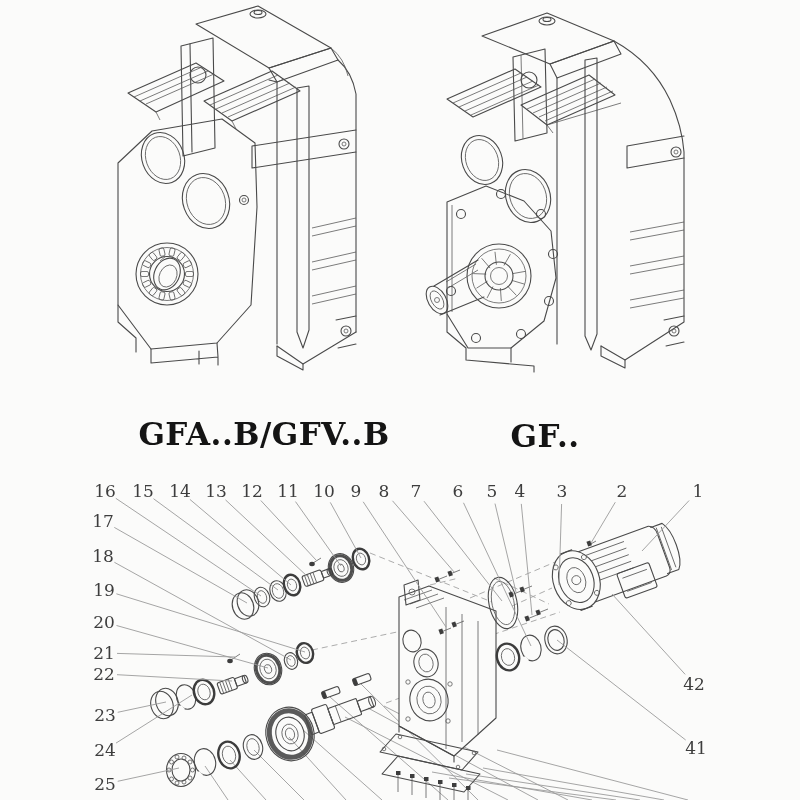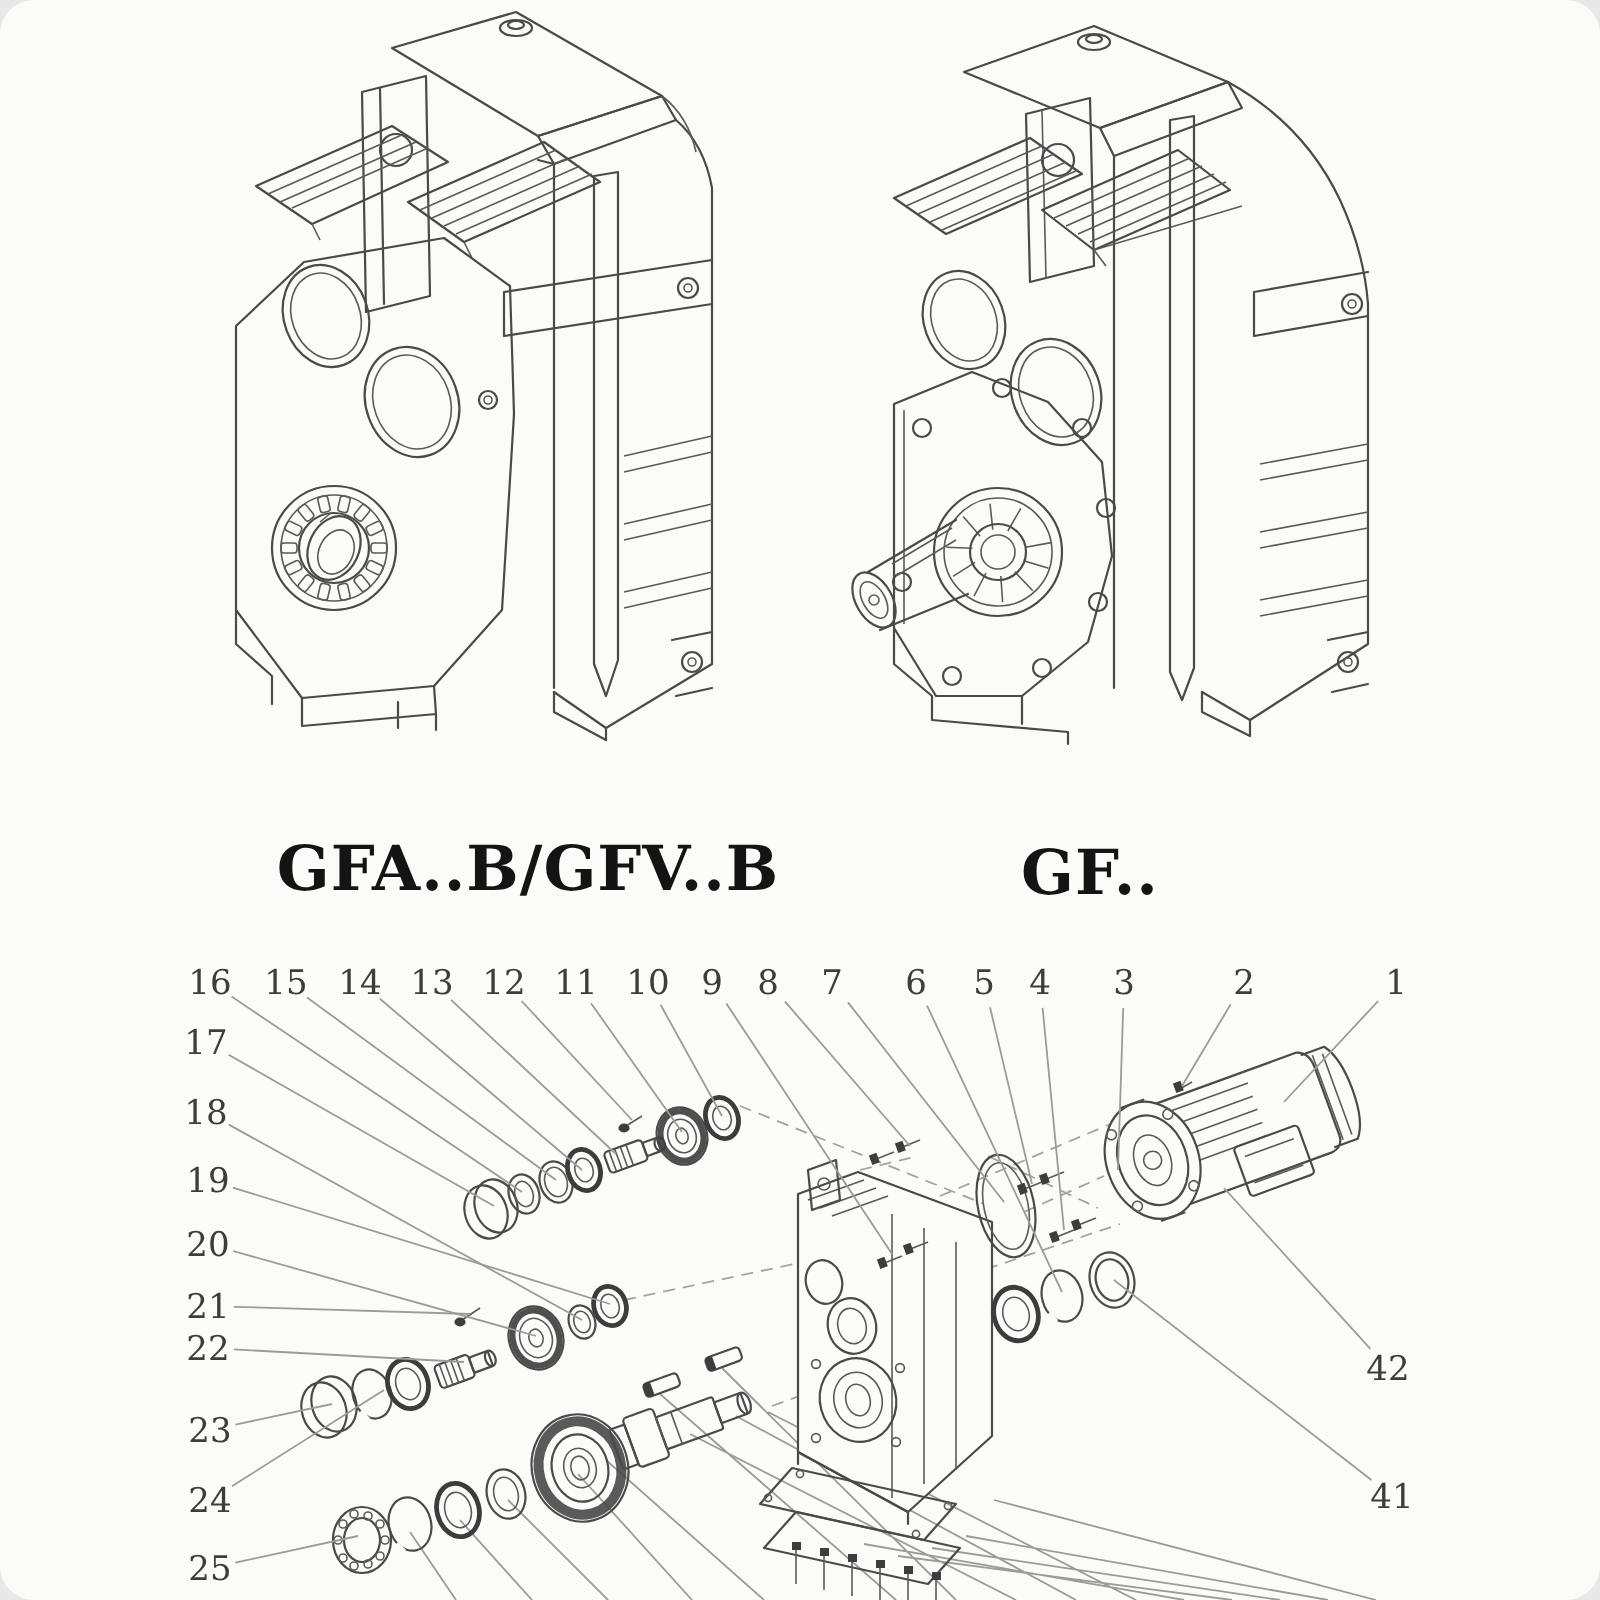--- a/index.html
+++ b/index.html
@@ -1,17 +1,17 @@
 <!DOCTYPE html>
 <html><head>
 <meta charset="utf-8">
 <style>
   html,body{margin:0;padding:0;background:#e8e8e8;}
   .stage{position:relative;width:800px;height:800px;background:#fbfbfa;overflow:hidden;
-         font-family:"DejaVu Serif","Liberation Serif",serif;border-radius:17px;}
+         font-family:"DejaVu Serif","Liberation Serif",serif;}
   svg{position:absolute;left:0;top:0;}
   
   .ln{stroke:#4a4a4a;stroke-width:1.1;fill:none;stroke-linejoin:round;stroke-linecap:round;}
   .lnf{stroke:#4a4a4a;stroke-width:1.1;fill:#fbfbfa;stroke-linejoin:round;}
   .thin{stroke:#5a5a5a;stroke-width:.8;fill:none;}
   .dark{stroke:#3c3c3c;stroke-width:2.4;fill:none;}
   .rim{stroke:#434343;stroke-width:5;fill:none;opacity:.88;}
   .rim2{stroke:#3c3c3c;stroke-width:3;fill:none;opacity:.9;}
   .filldark{fill:#3d3d3d;stroke:none;}
   .leader{stroke:#9b9b9b;stroke-width:.9;fill:none;}

